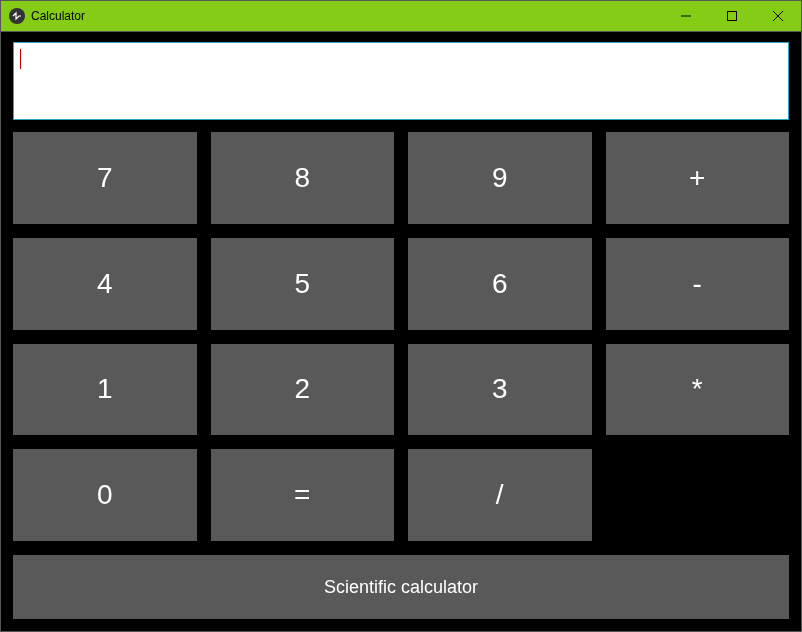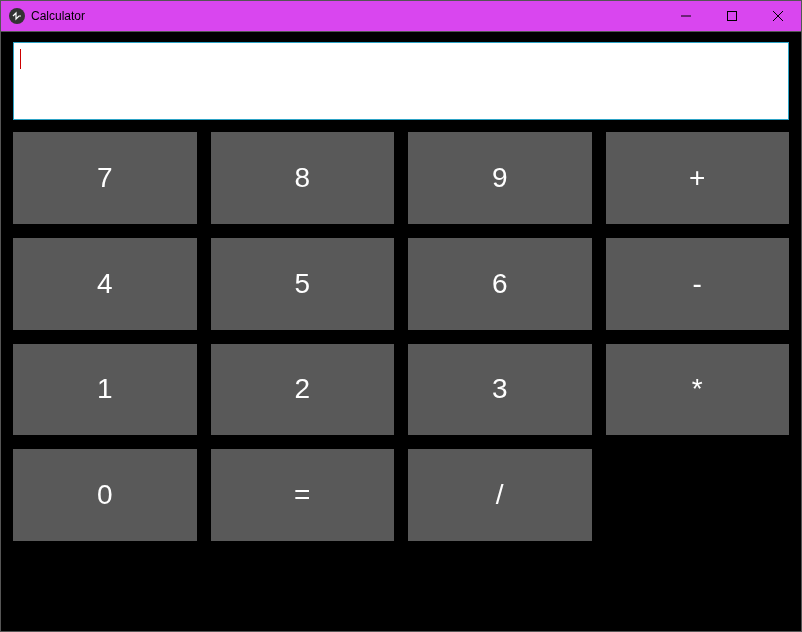--- a/index.html
+++ b/index.html
@@ -6,21 +6,21 @@
     body {
       font-family: "Segoe UI", Tahoma, sans-serif;
       background: #fff;
       width: 802px;
       height: 632px;
       overflow: hidden;
       border: 1px solid #555;
     }
     .titlebar {
       height: 31px;
-      background: #d946ef;
+      background: #84cc16;
       display: flex;
       align-items: center;
       justify-content: space-between;
       padding-left: 8px;
       border-bottom: 1px solid #555;
     }
     .titlebar-left {
       display: flex;
       align-items: center;
       gap: 6px;
@@ -155,14 +155,15 @@
 
     <div class="key">1</div>
     <div class="key">2</div>
     <div class="key">3</div>
     <div class="key">*</div>
 
     <div class="key">0</div>
     <div class="key">=</div>
     <div class="key">/</div>
 
+    <div class="key wide">Scientific calculator</div>
   </div>
 </div>
 
 </body></html>

